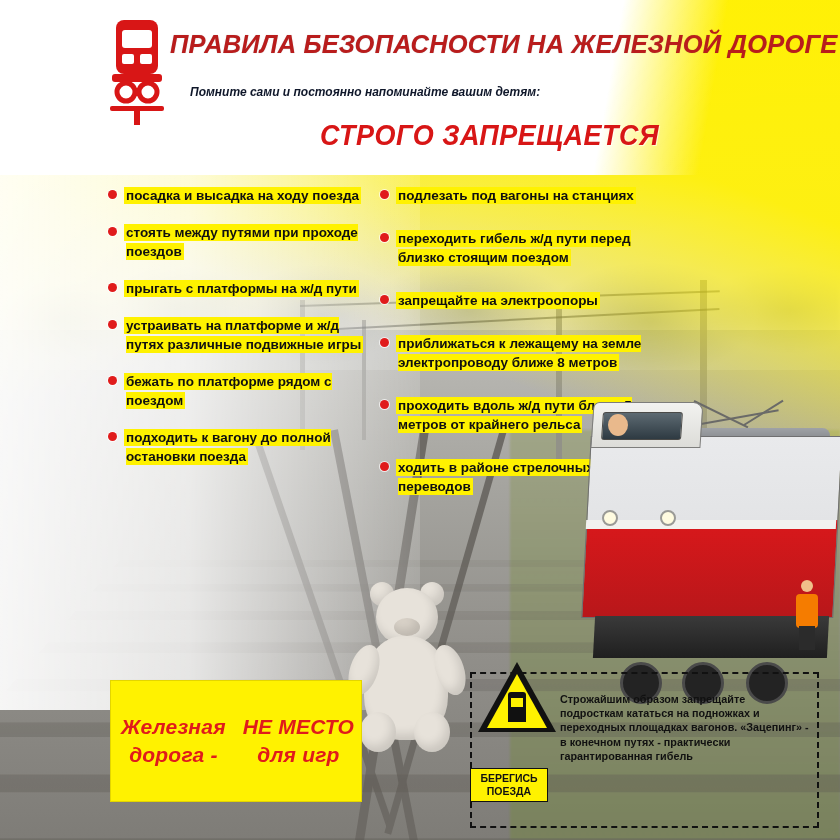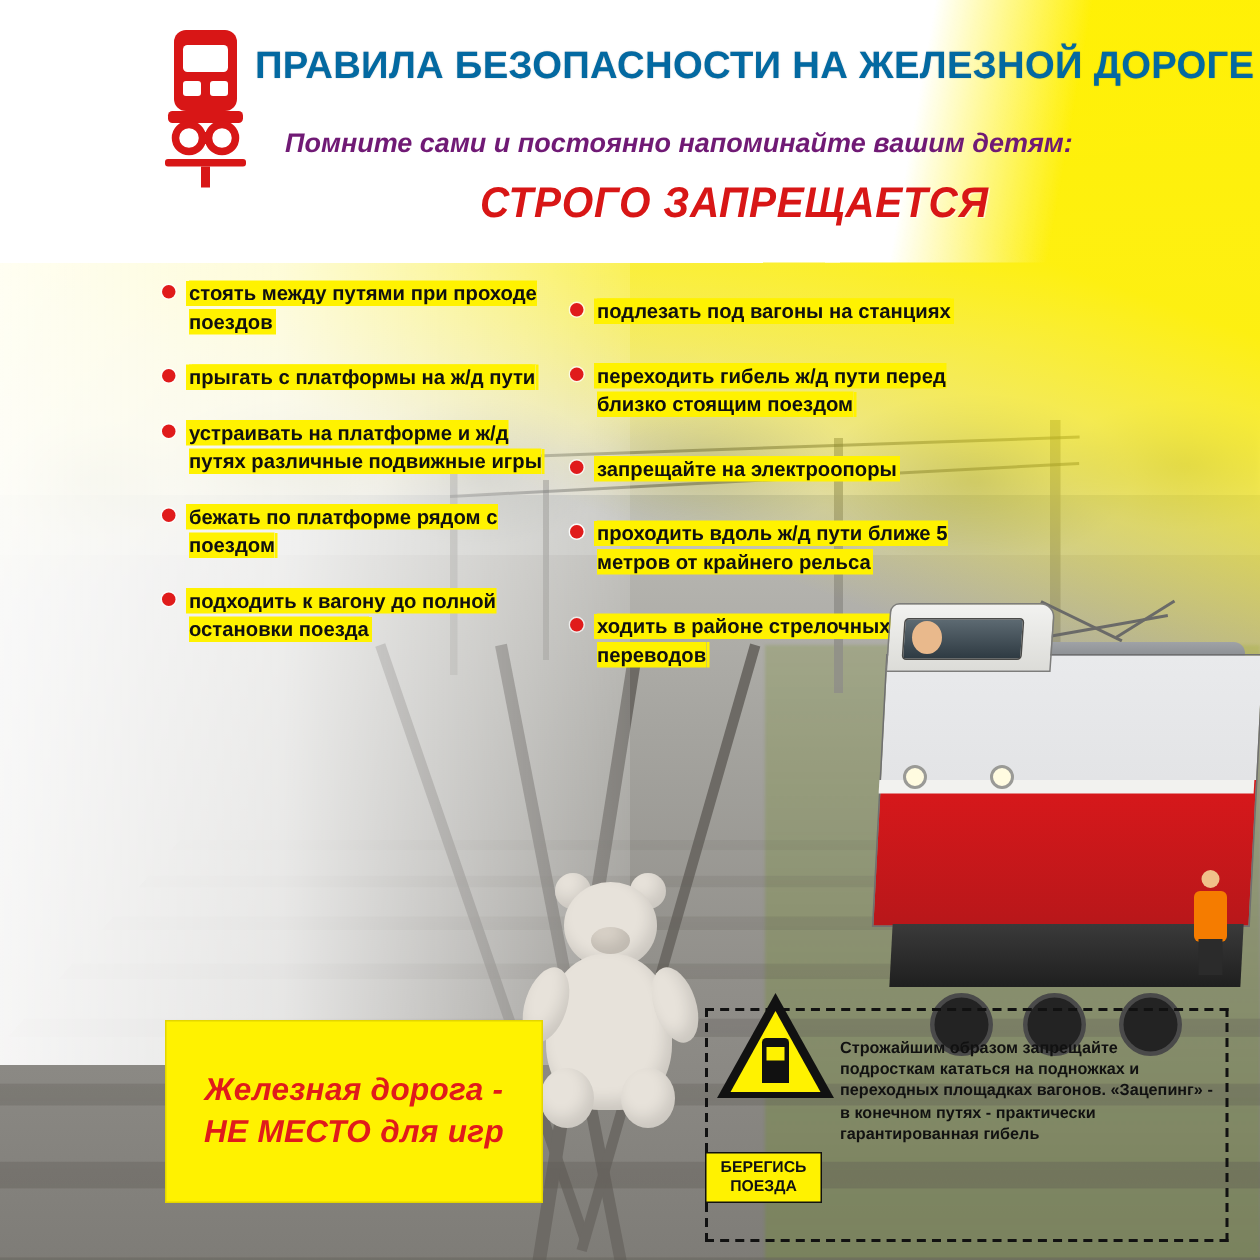--- a/index.html
+++ b/index.html
@@ -91,28 +91,28 @@
   .leftwash{
     position:absolute;left:0;top:150px;width:420px;height:560px;
     background:linear-gradient(90deg, rgba(255,255,255,.92) 0%, rgba(255,255,255,.78) 45%, rgba(255,255,255,.15) 100%);
   }
 
   
   .header{position:absolute;left:0;top:0;width:840px;height:170px;}
   .train-logo{position:absolute;left:108px;top:18px;width:58px;height:110px;}
   .title{
     position:absolute;left:170px;top:30px;width:660px;
-    font-weight:bold;font-size:25.5px;letter-spacing:.2px;
-    color:#0369a1;
+    font-weight:bold;font-style:italic;font-size:25.5px;letter-spacing:.2px;
+    color:#b91c1c;
     text-shadow:0 0 1px rgba(0,0,0,.25);
     white-space:nowrap;
   }
   .subtitle{
     position:absolute;left:190px;top:85px;width:640px;
-    font-weight:bold;font-style:italic;font-size:18px;color:#701a75;
+    font-weight:bold;font-style:italic;font-size:12px;color:#0f172a;
   }
   .strict{
     position:absolute;left:320px;top:120px;
     font-weight:bold;font-style:italic;font-size:27px;color:#d81616;
     letter-spacing:.5px;
     text-shadow:1px 1px 0 rgba(255,255,255,.6);
     transform:scaleY(1.06);
   }
 
   
@@ -126,21 +126,21 @@
   }
   .rule .txt{
     display:inline;
     font-size:13.5px;line-height:19px;color:#101010;font-weight:bold;
   }
   .rule .txt span{
     background:#fff200;
     box-shadow:2px 0 0 #fff200, -2px 0 0 #fff200;
     padding:1px 0;
   }
-  .col-right .rule{margin-bottom:24px;margin-top:12px;}
+  .col-right .rule{margin-bottom:24px;}
   .col-right .rule .txt{font-size:13.5px;}
 
   
   .loco{position:absolute;right:-4px;top:392px;width:280px;height:320px;}
   .loco-body{
     position:absolute;left:22px;top:44px;width:250px;height:180px;
     background:linear-gradient(180deg,#e9eaec 0%, #e3e4e6 46%, #d9181b 46%, #b8171a 100%);
     border:1px solid #6f6f70;
     transform:skewX(-3deg);
   }
@@ -191,21 +191,21 @@
   .bear .arm1{left:-2px;top:64px;width:28px;height:52px;transform:rotate(18deg);}
   .bear .arm2{left:84px;top:64px;width:28px;height:52px;transform:rotate(-18deg);}
   .bear .leg1{left:8px;top:132px;width:36px;height:40px;}
   .bear .leg2{left:62px;top:132px;width:36px;height:40px;}
   .bear .muzzle{left:42px;top:38px;width:26px;height:18px;background:#d9d2c8;}
 
   
   .banner{
     position:absolute;left:110px;top:680px;width:250px;height:120px;
     background:#fff200;border:1px solid #e3d500;
-    display:flex;flex-direction:column;align-items:center;justify-content:center;
+    display:flex;flex-direction:row;align-items:center;justify-content:center;
     text-align:center;
   }
   .banner div{
     color:#e01b1b;font-weight:bold;font-style:italic;font-size:21px;line-height:28px;
     letter-spacing:.2px;
   }
 
   
   .warnblock{
     position:absolute;left:470px;top:672px;width:345px;height:152px;
@@ -286,20 +286,24 @@
     </svg>
 
     <div class="title">ПРАВИЛА БЕЗОПАСНОСТИ НА ЖЕЛЕЗНОЙ ДОРОГЕ</div>
     <div class="subtitle">Помните сами и постоянно напоминайте вашим детям:</div>
     <div class="strict">СТРОГО ЗАПРЕЩАЕТСЯ</div>
   </div>
 
   <div class="col col-left">
     <div class="rule">
       <span class="dot"></span>
+      <span class="txt"><span>посадка и высадка на ходу поезда</span></span>
+    </div>
+    <div class="rule">
+      <span class="dot"></span>
       <span class="txt"><span>стоять между путями при проходе поездов</span></span>
     </div>
     <div class="rule">
       <span class="dot"></span>
       <span class="txt"><span>прыгать с платформы на ж/д пути</span></span>
     </div>
     <div class="rule">
       <span class="dot"></span>
       <span class="txt"><span>устраивать на платформе и ж/д путях различные подвижные игры</span></span>
     </div>
@@ -321,20 +325,21 @@
     <div class="rule">
       <span class="dot"></span>
       <span class="txt"><span>переходить гибель ж/д пути перед близко стоящим поездом</span></span>
     </div>
     <div class="rule">
       <span class="dot"></span>
       <span class="txt"><span>запрещайте на электроопоры</span></span>
     </div>
     <div class="rule">
       <span class="dot"></span>
+      <span class="txt"><span>приближаться к лежащему на земле электропроводу ближе 8 метров</span></span>
     </div>
     <div class="rule">
       <span class="dot"></span>
       <span class="txt"><span>проходить вдоль ж/д пути ближе 5 метров от крайнего рельса</span></span>
     </div>
     <div class="rule">
       <span class="dot"></span>
       <span class="txt"><span>ходить в районе стрелочных переводов</span></span>
     </div>
   </div>

